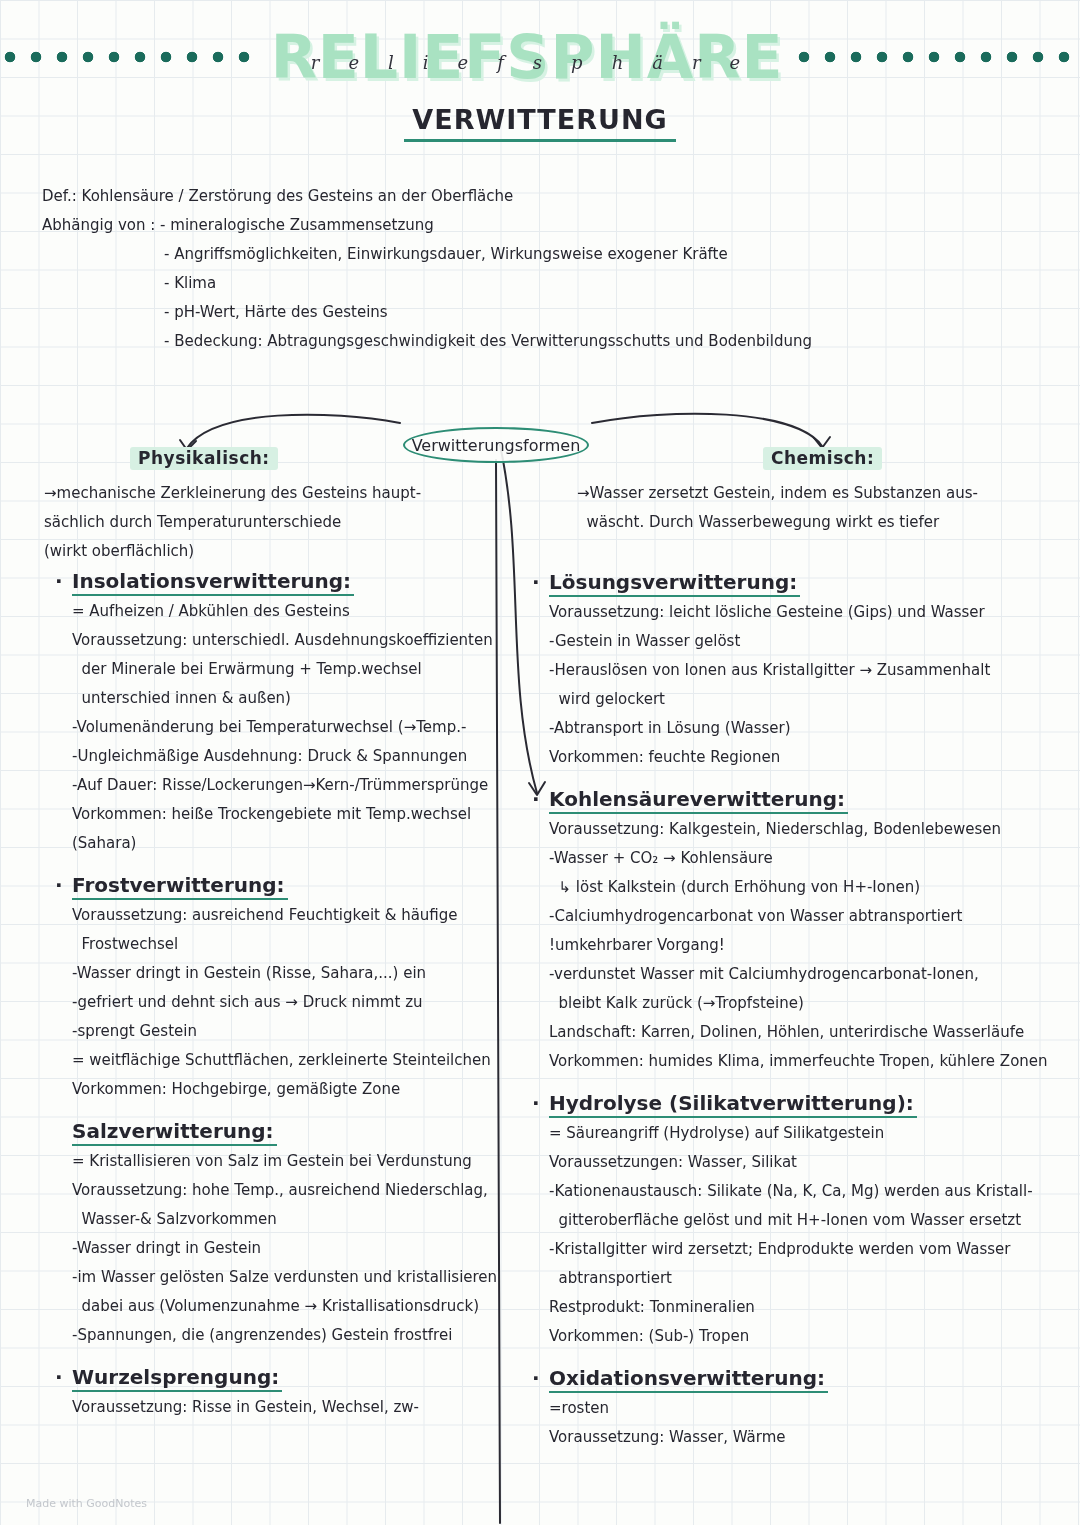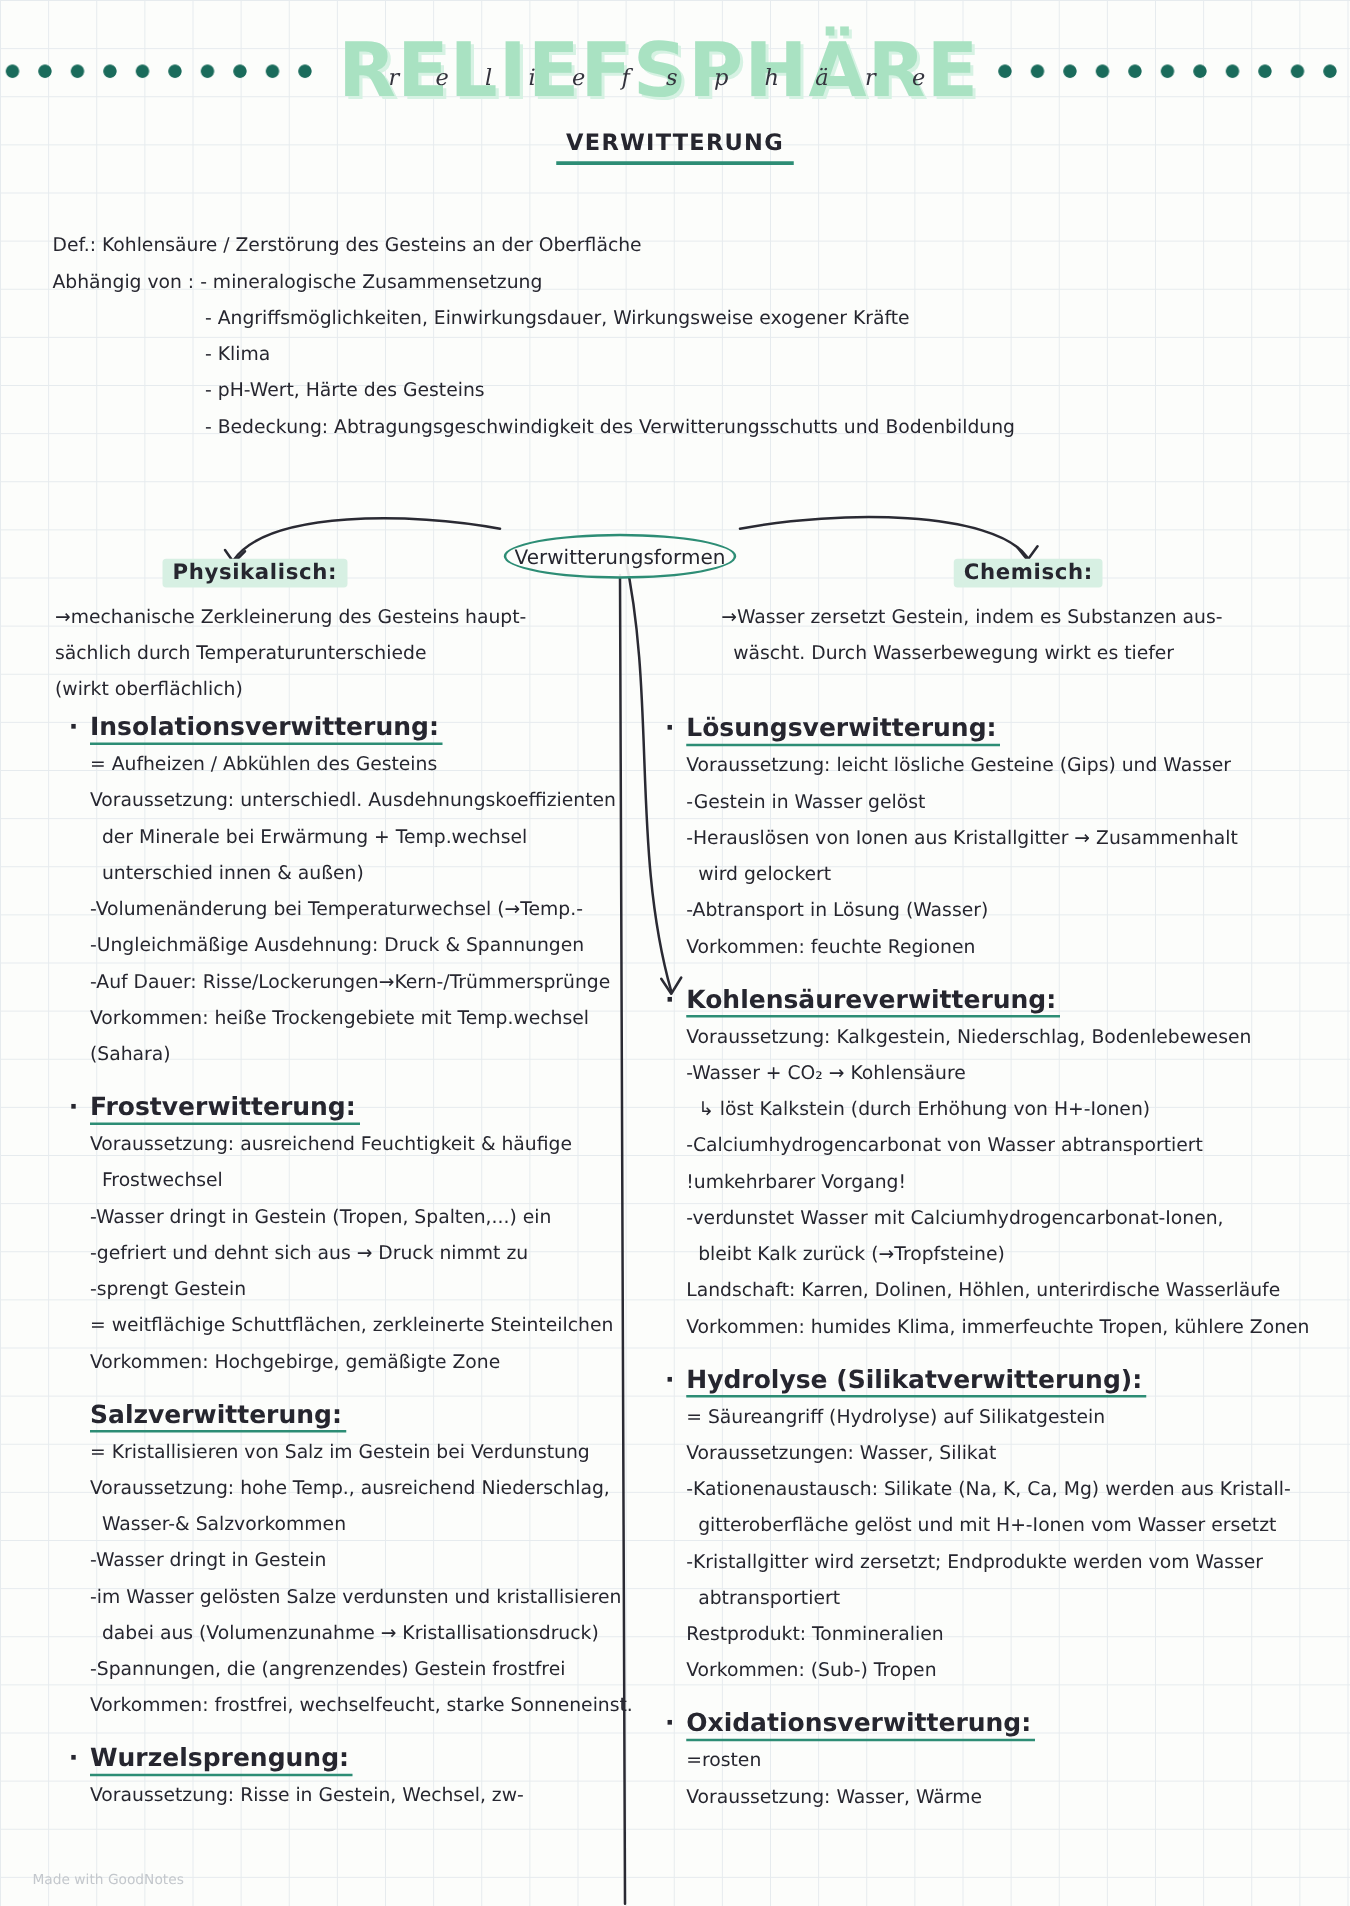--- a/index.html
+++ b/index.html
@@ -31,21 +31,21 @@
     color:#a9e2c2;text-shadow:2.5px 2.5px 0 #d6f2e3;
     white-space:nowrap;
   }
   .title-overlay{
     position:absolute;top:52px;left:50%;transform:translateX(-50%);
     font-family:"DejaVu Serif","Liberation Serif",serif;font-style:italic;
     font-size:18px;letter-spacing:29px;color:#33333d;z-index:3;white-space:nowrap;
   }
   .subtitle-row{position:absolute;top:104px;left:0;width:100%;text-align:center;z-index:2}
   .subtitle{
-    display:inline-block;font-size:18px;font-weight:600;letter-spacing:1px;
+    display:inline-block;font-size:27px;font-weight:600;letter-spacing:1px;
     border-bottom:3px solid #2d8d75;padding:0 8px 4px;
   }
   
   .def-block{position:absolute;left:42px;top:182px;z-index:2}
   .def-indent{margin-left:122px}
   
   .bubble{
     position:absolute;left:403px;top:427px;width:186px;height:36px;z-index:3;
     border:2px solid #2d8d75;border-radius:50%;
     display:flex;align-items:center;justify-content:center;
@@ -145,36 +145,35 @@
           <div class="hand-line">-Volumenänderung bei Temperaturwechsel (→Temp.-</div>
           <div class="hand-line">-Ungleichmäßige Ausdehnung: Druck &amp; Spannungen</div>
           <div class="hand-line">-Auf Dauer: Risse/Lockerungen→Kern-/Trümmersprünge</div>
           <div class="hand-line">Vorkommen: heiße Trockengebiete mit Temp.wechsel</div>
           <div class="hand-line">(Sahara)</div>
         </div>
         <div class="section bulleted">
           <div class="section-title-row"><span class="section-title">Frostverwitterung:</span></div>
           <div class="hand-line">Voraussetzung: ausreichend Feuchtigkeit &amp; häufige</div>
           <div class="hand-line">  Frostwechsel</div>
-          <div class="hand-line">-Wasser dringt in Gestein (Tropen, Spalten,...) ein</div>
+          <div class="hand-line">-Wasser dringt in Gestein (Risse, Sahara,...) ein</div>
           <div class="hand-line">-gefriert und dehnt sich aus → Druck nimmt zu</div>
           <div class="hand-line">-sprengt Gestein</div>
           <div class="hand-line">= weitflächige Schuttflächen, zerkleinerte Steinteilchen</div>
           <div class="hand-line">Vorkommen: Hochgebirge, gemäßigte Zone</div>
         </div>
         <div class="section">
           <div class="section-title-row"><span class="section-title">Salzverwitterung:</span></div>
           <div class="hand-line">= Kristallisieren von Salz im Gestein bei Verdunstung</div>
           <div class="hand-line">Voraussetzung: hohe Temp., ausreichend Niederschlag,</div>
           <div class="hand-line">  Wasser-&amp; Salzvorkommen</div>
           <div class="hand-line">-Wasser dringt in Gestein</div>
           <div class="hand-line">-im Wasser gelösten Salze verdunsten und kristallisieren</div>
           <div class="hand-line">  dabei aus (Volumenzunahme → Kristallisationsdruck)</div>
           <div class="hand-line">-Spannungen, die (angrenzendes) Gestein frostfrei</div>
-          <div class="hand-line">Vorkommen: frostfrei, wechselfeucht, starke Sonneneinst.</div>
         </div>
         <div class="section bulleted">
           <div class="section-title-row"><span class="section-title">Wurzelsprengung:</span></div>
           <div class="hand-line">Voraussetzung: Risse in Gestein, Wechsel, zw-</div>
         </div>
       </div>
   </div>
 
   <div class="col col-right">
     <div class="col-heading">

